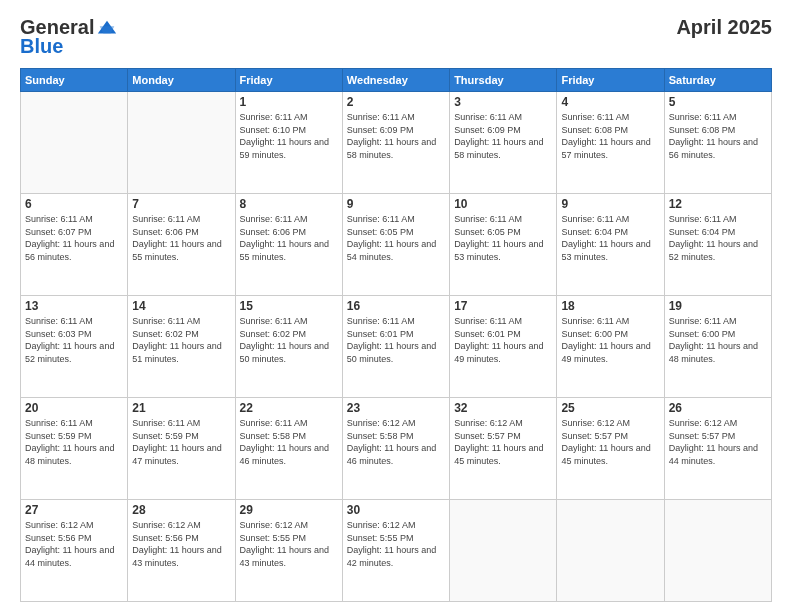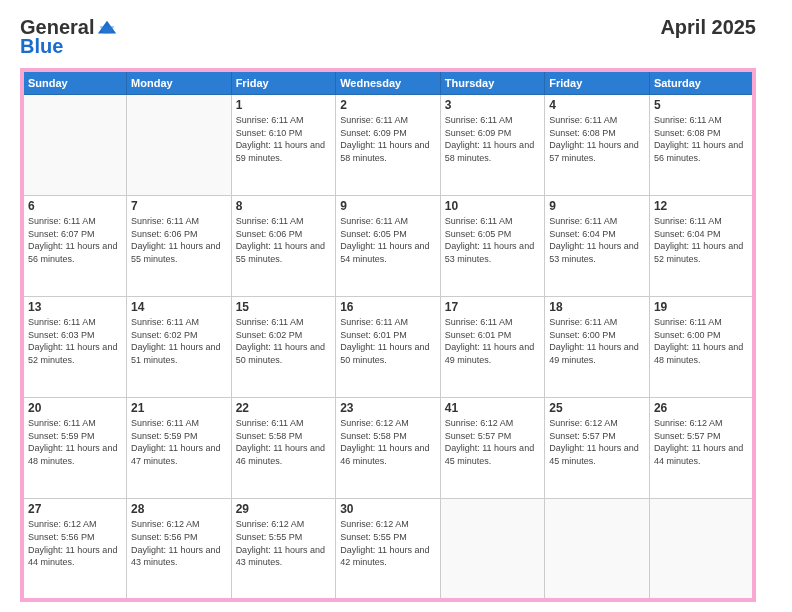--- a/index.html
+++ b/index.html
@@ -6,21 +6,21 @@
     body {
       width: 792px;
       height: 612px;
       font-family: Arial, sans-serif;
       background: #fff;
       overflow: hidden;
     }
     .page {
       width: 792px;
       height: 612px;
-      padding: 16px 36px 10px 20px;
+      padding: 16px 20px 10px 20px;
       display: flex;
       flex-direction: column;
     }
     .header {
       display: flex;
       justify-content: space-between;
       align-items: flex-start;
       margin-bottom: 10px;
     }
     .logo {
@@ -40,21 +40,21 @@
       font-weight: bold;
       color: #333;
       line-height: 1.1;
     }
     .subtitle {
       font-size: 13px;
       color: #555;
     }
     .calendar {
       flex: 1;
-      border: 4px solid #f9a8d4;
+      border: 1px solid #f9a8d4;
       border-collapse: collapse;
       width: 100%;
       table-layout: fixed;
     }
     .calendar th {
       background-color: #2b7cd3;
       color: #fff;
       font-size: 11px;
       font-weight: bold;
       padding: 5px 4px;
@@ -260,21 +260,21 @@
 Sunset: 5:58 PM
 Daylight: 11 hours and 46 minutes.</div>
           </td>
           <td>
             <div class="day-num">23</div>
             <div class="day-info" style="white-space: pre-line;">Sunrise: 6:12 AM
 Sunset: 5:58 PM
 Daylight: 11 hours and 46 minutes.</div>
           </td>
           <td>
-            <div class="day-num">41</div>
+            <div class="day-num">32</div>
             <div class="day-info" style="white-space: pre-line;">Sunrise: 6:12 AM
 Sunset: 5:57 PM
 Daylight: 11 hours and 45 minutes.</div>
           </td>
           <td>
             <div class="day-num">25</div>
             <div class="day-info" style="white-space: pre-line;">Sunrise: 6:12 AM
 Sunset: 5:57 PM
 Daylight: 11 hours and 45 minutes.</div>
           </td>

